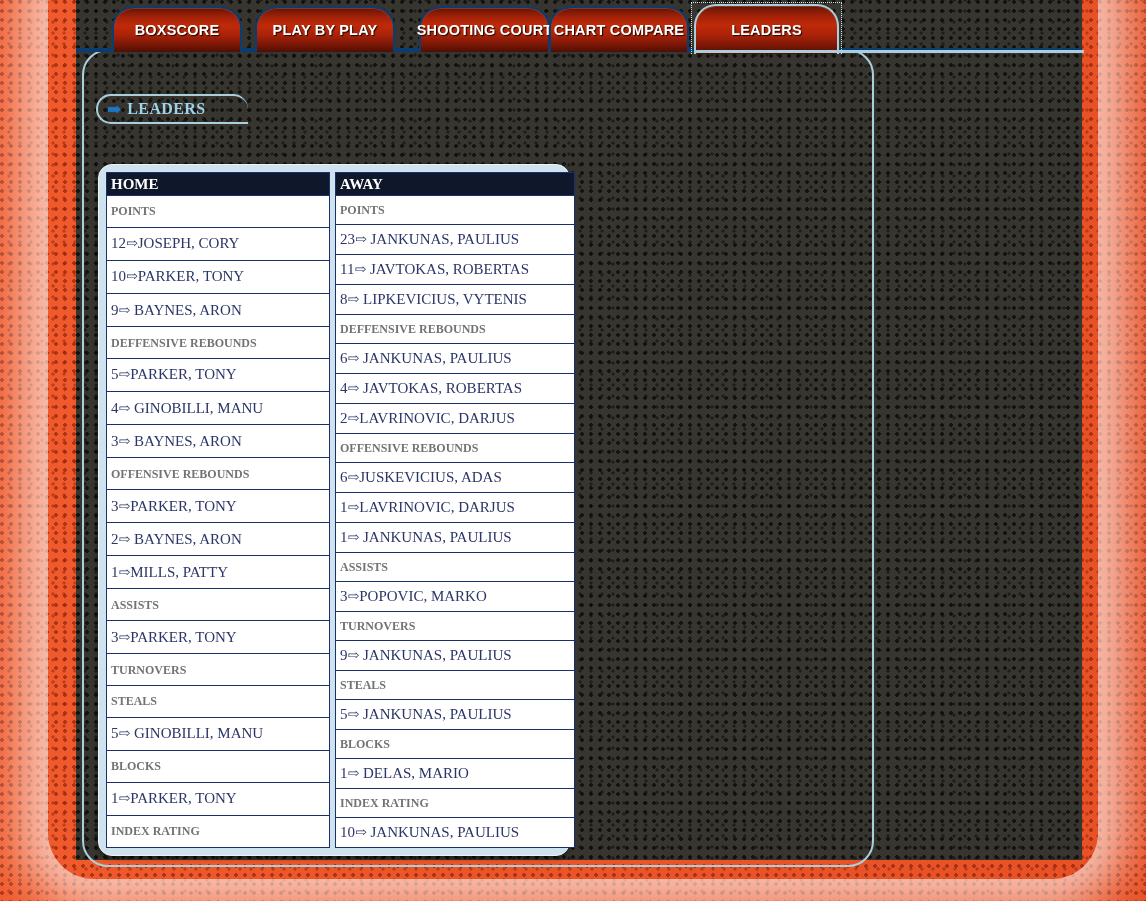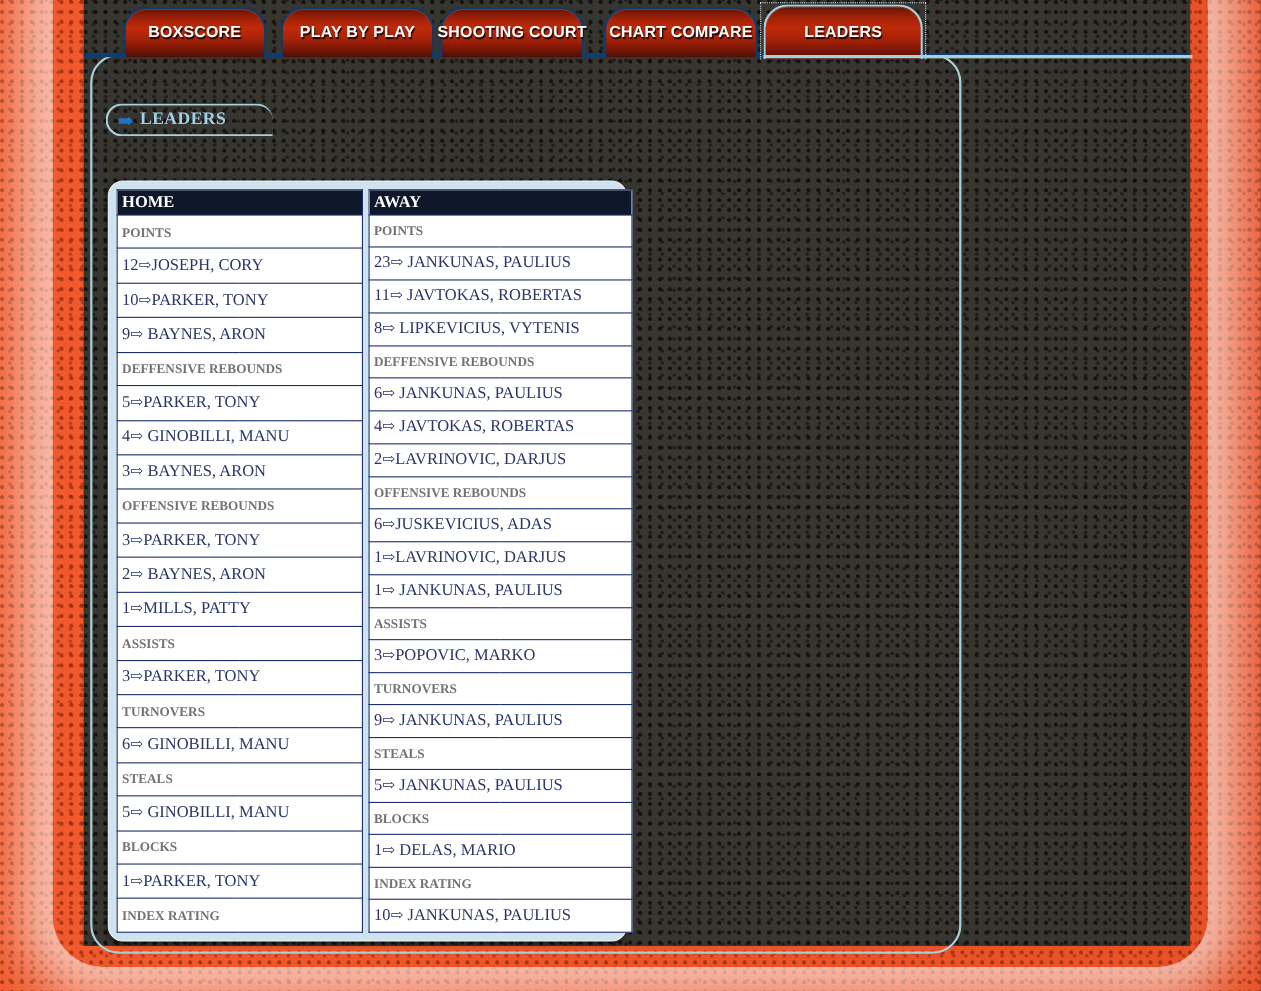--- a/index.html
+++ b/index.html
@@ -223,21 +223,21 @@
 
 <div id="tab-baseline-light"></div>
 
 <div id="tabbar">
     <div class="tab" style="left: 112px; width: 130px; justify-content: center;">
       <span class="tab-label">BOXSCORE</span>
     </div>
     <div class="tab" style="left: 255px; width: 140px;">
       <span class="tab-label">PLAY BY PLAY</span>
     </div>
-    <div class="tab" style="left: 400px; width: 131px;">
+    <div class="tab" style="left: 419px; width: 131px;">
       <span class="tab-label">SHOOTING COURT</span>
     </div>
     <div class="tab" style="left: 549px; width: 140px;">
       <span class="tab-label">CHART COMPARE</span>
     </div>
     <div class="tab active" style="left: 694px; width: 145px;">
       <span class="tab-label">LEADERS</span>
     </div>
   </div>
 
@@ -292,23 +292,20 @@
         </tr>
         <tr class="cat">
           <td colspan="2">ASSISTS</td>
         </tr>
         <tr class="player">
           <td colspan="2"><span class="val">3</span><span class="arr">⇨</span><span class="nm">PARKER, TONY</span></td>
         </tr>
         <tr class="cat">
           <td colspan="2">TURNOVERS</td>
         </tr>
-        <tr class="player">
-          <td colspan="2"><span class="val">6</span><span class="arr">⇨</span><span class="nm"> GINOBILLI, MANU</span></td>
-        </tr>
         <tr class="cat">
           <td colspan="2">STEALS</td>
         </tr>
         <tr class="player">
           <td colspan="2"><span class="val">5</span><span class="arr">⇨</span><span class="nm"> GINOBILLI, MANU</span></td>
         </tr>
         <tr class="cat">
           <td colspan="2">BLOCKS</td>
         </tr>
         <tr class="player">

